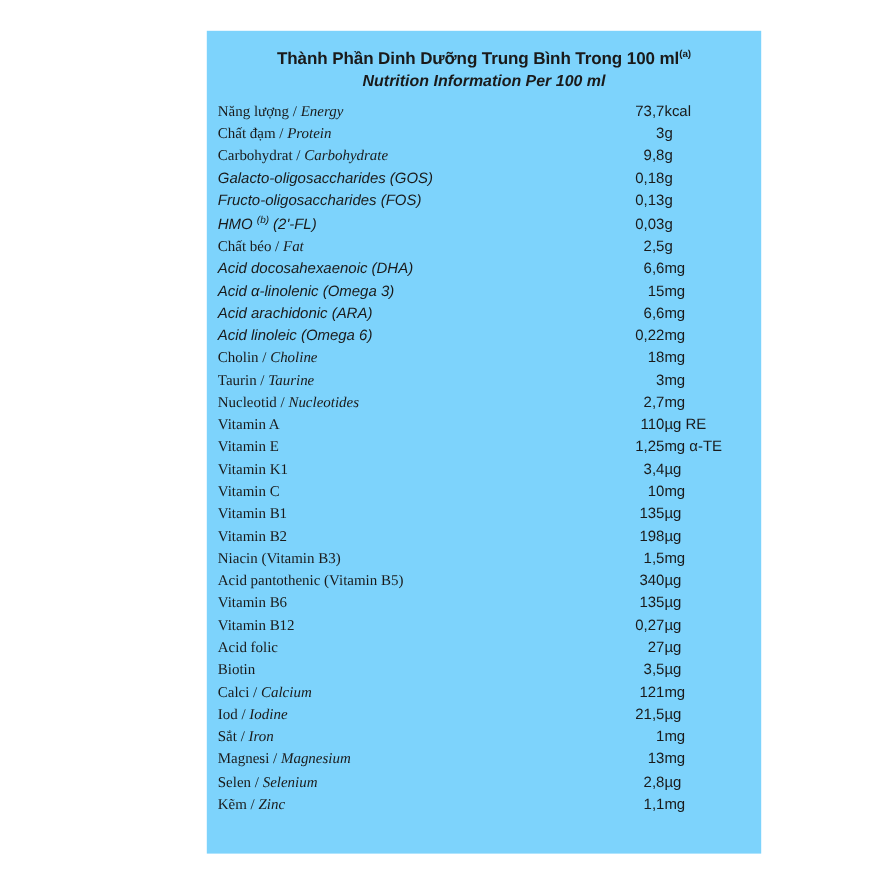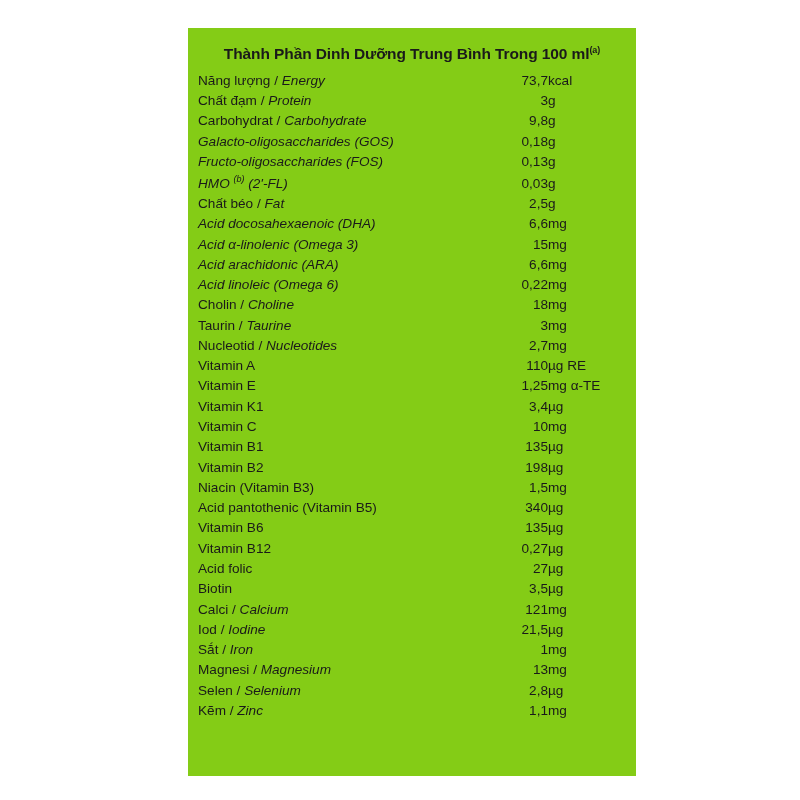--- a/index.html
+++ b/index.html
@@ -7,23 +7,23 @@
     padding: 0;
     width: 800px;
     height: 800px;
     background: #ffffff;
     font-family: "Liberation Sans", sans-serif;
   }
   #panel {
     position: absolute;
     left: 188px;
     top: 28px;
-    width: 448px;
+    width: 504px;
     height: 748px;
-    background: #84cc16;
+    background: #7dd3fc;
     box-sizing: border-box;
     padding: 16px 10px 0 10px;
     overflow: hidden;
   }
   .title-block {
     text-align: center;
     color: #1a1a1a;
   }
   .title-vi {
     font-size: 15.5px;
@@ -53,34 +53,35 @@
   table.nutri td {
     font-size: 13.6px;
     line-height: 1.0;
     padding: 3.35px 0;
     vertical-align: baseline;
     white-space: nowrap;
   }
   td.name { text-align: left; padding-left: 12px; }
   td.value { text-align: right; width: 74px; padding-right: 0; }
   td.unit  { text-align: left; width: 78px; padding-left: 12px; }
-  .lvl1 { padding-left: 12px; }
+  .lvl1 { padding-left: 12px; font-family: Liberation Serif, serif; }
   .lvl2 { padding-left: 28px; font-style: italic; }
   .it { font-style: italic; }
   .sup { font-size: 9px; vertical-align: super; }
 </style>
 </head>
 <body>
 
 <div id="panel">
 
   <div class="title-block">
     <div class="title-vi">
       <span>Thành Phần Dinh Dưỡng Trung Bình Trong 100 ml</span><span class="sup">(a)</span>
     </div>
+    <div class="title-en">Nutrition Information Per 100 ml</div>
   </div>
 
   <table class="nutri">
     <tbody id="nutri-body">
         <tr>
           <td class="name lvl1"><span>Năng lượng</span><span> / </span><span class="it">Energy</span></td>
           <td class="value">73,7</td>
           <td class="unit">kcal</td>
         </tr>
         <tr>

